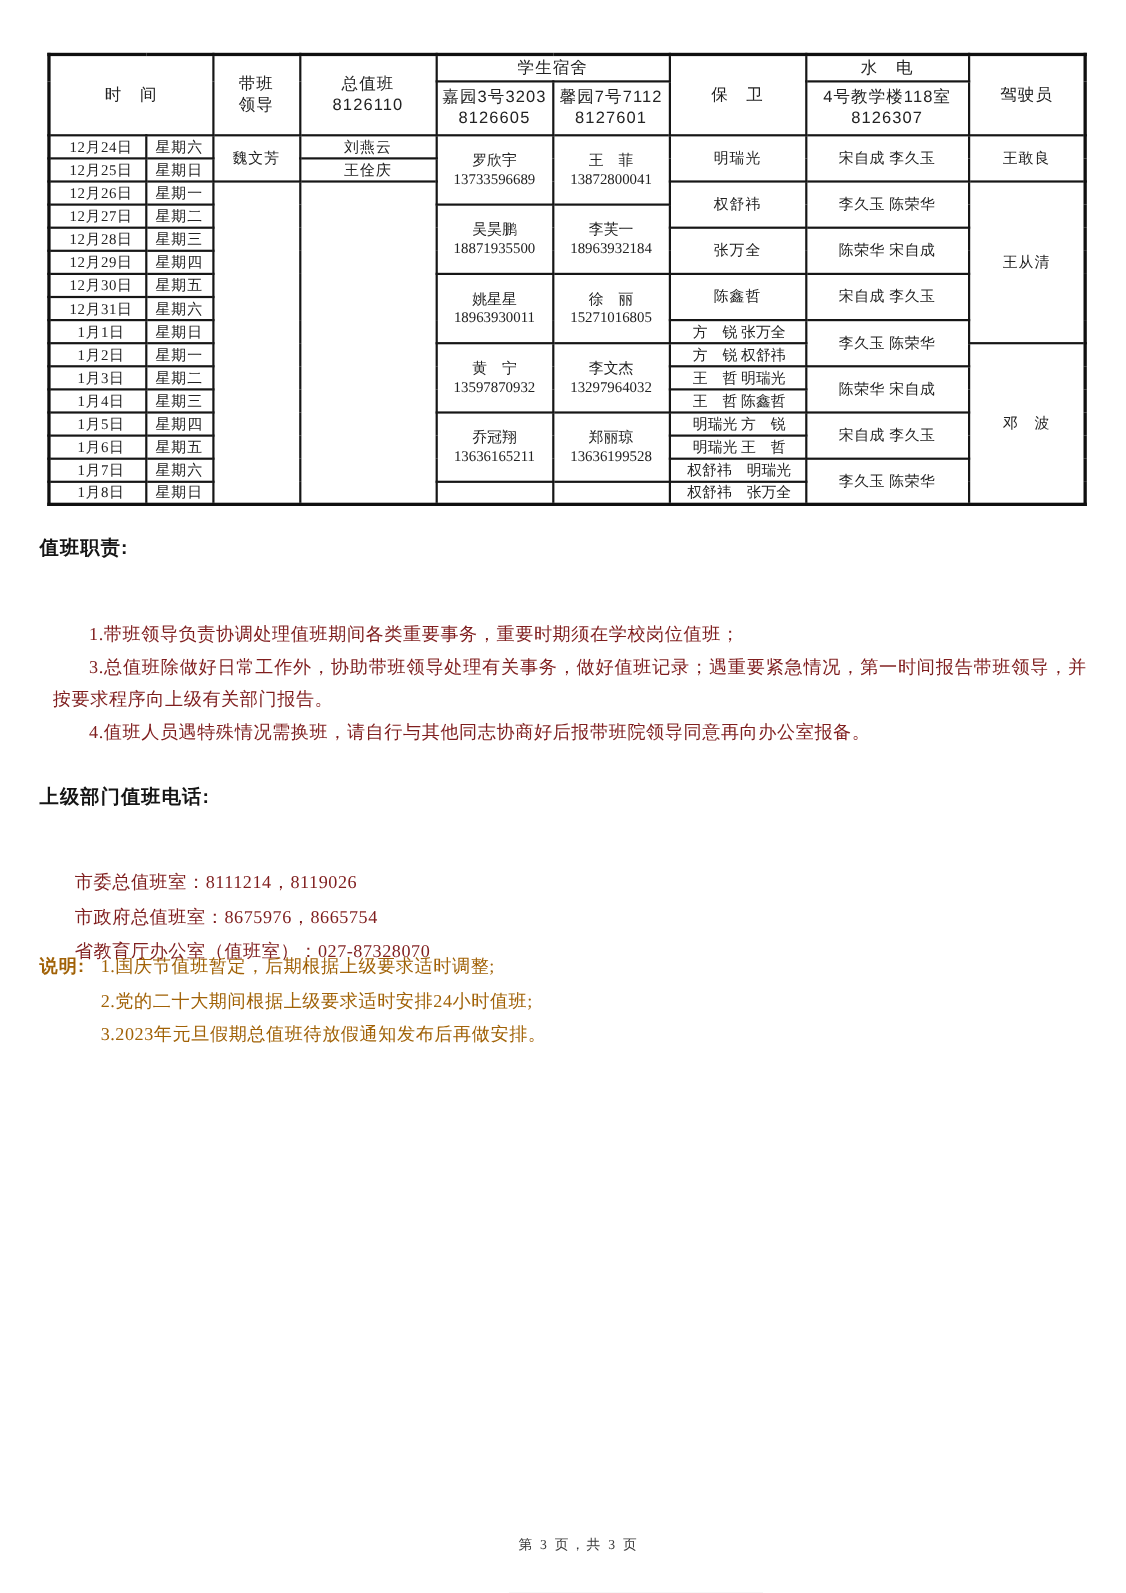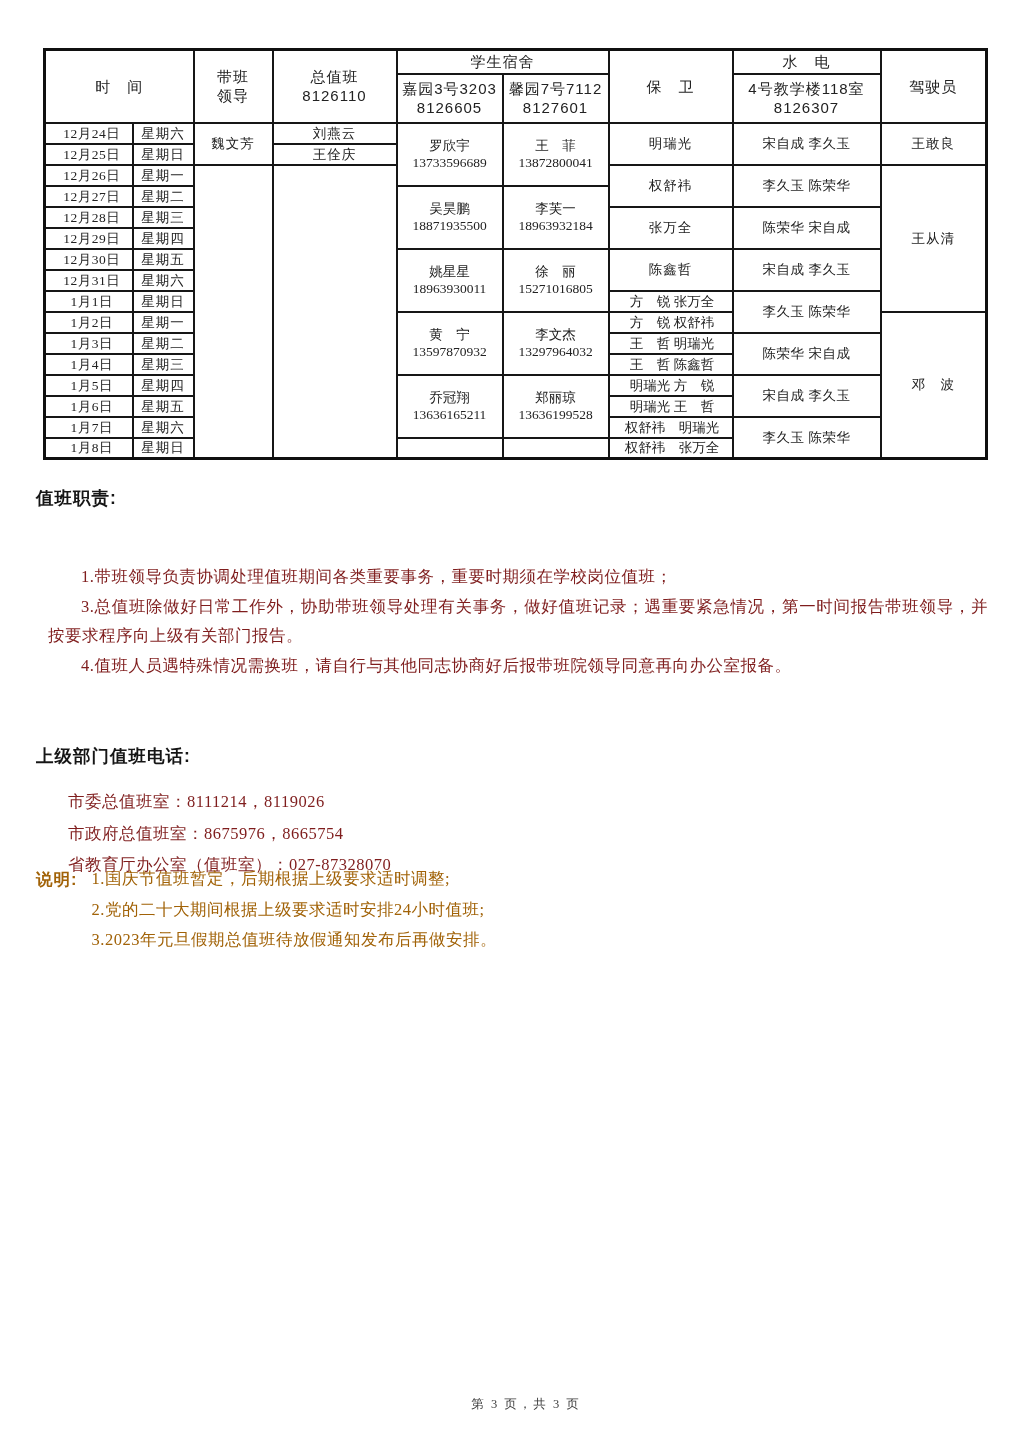--- a/index.html
+++ b/index.html
@@ -72,21 +72,21 @@
   .sec-title {
     position: absolute;
     left: 36px;
     font-family: "Liberation Sans", sans-serif;
     font-weight: bold;
     font-size: 17.5px;
     letter-spacing: 1px;
     color: #151515;
   }
   #duties-title { top: 486px; }
-  #phones-title { top: 712px; margin-top: 32px; }
+  #phones-title { top: 712px; }
 
   .para-block {
     position: absolute;
     left: 48px;
     width: 940px;
     font-size: 16.5px;
     color: #7f1d1d;
     margin-top: 28px;
   }
   #duties { top: 534px; line-height: 29.5px; }

